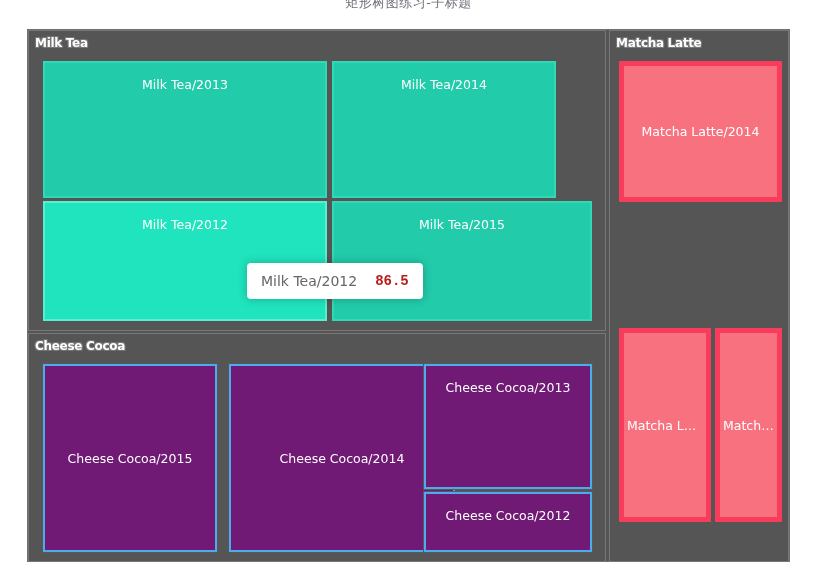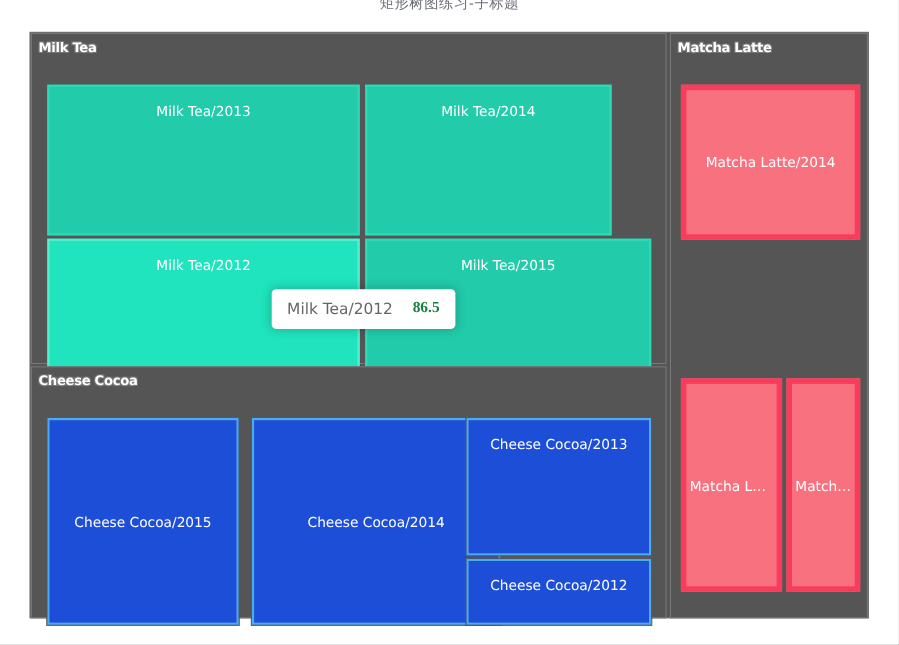--- a/index.html
+++ b/index.html
@@ -75,21 +75,20 @@
   }
 
   
   .leaf {
     position: absolute;
     box-sizing: border-box;
     display: flex;
     align-items: center;
     justify-content: center;
     overflow: hidden;
-    margin-top: 16px;
   }
   .leaf-label {
     font-size: 12.5px;
     color: #ffffff;
     font-family: "DejaVu Sans", sans-serif;
     white-space: nowrap;
     text-align: center;
     padding: 0 3px;
     overflow: hidden;
     text-overflow: ellipsis;
@@ -101,21 +100,21 @@
   .leaf.green {
     background: #22cbaa;
     border: 2px solid #2fd9b6;
   }
   .leaf.green.hovered {
     background: #1fe4bd;
     border: 2px solid #57efd0;
   }
   
   .leaf.blue {
-    background: #1d4ed8;
+    background: #701a75;
     border: 2px solid #4aabef;
     outline: 1px solid #585858;
     outline-offset: 0px;
   }
   
   .leaf.pink {
     background: #f8717f;
     border: 5px solid #fa3c5c;
   }
 
@@ -140,22 +139,22 @@
     z-index: 50;
   }
   .tooltip-name {
     font-size: 14px;
     color: #666666;
     font-family: "DejaVu Sans", sans-serif;
   }
   .tooltip-value {
     font-size: 14px;
     font-weight: bold;
-    color: #15803d;
-    font-family: Liberation Serif, serif;
+    color: #b91c1c;
+    font-family: Liberation Mono, monospace;
   }
 </style>
 </head>
 <body>
 
 <div id="chart-root">
 
   <div class="chart-title">矩形树图练习-子标题</div>
 
   <div class="treemap-frame">

